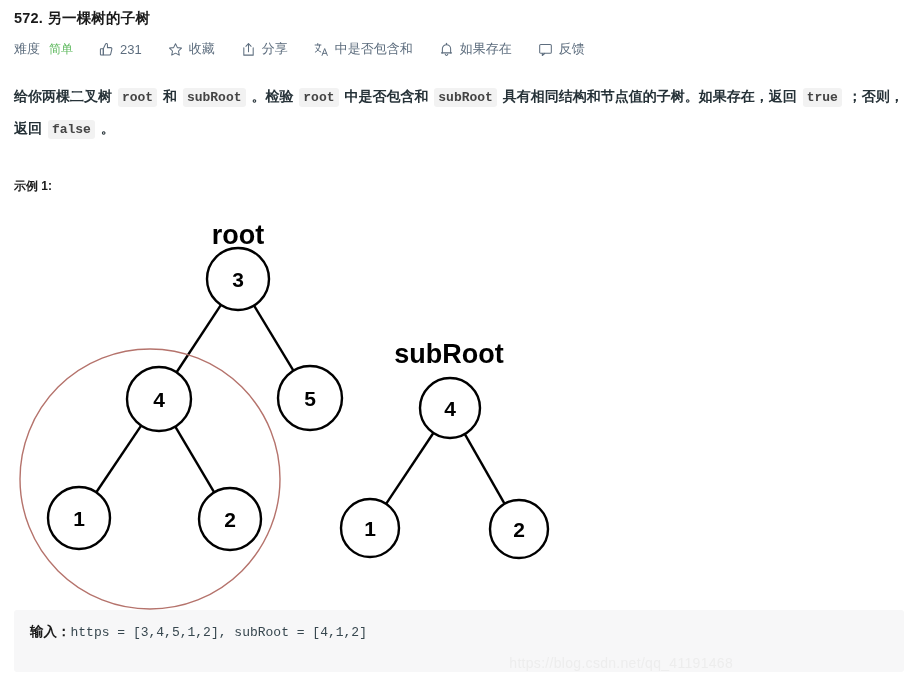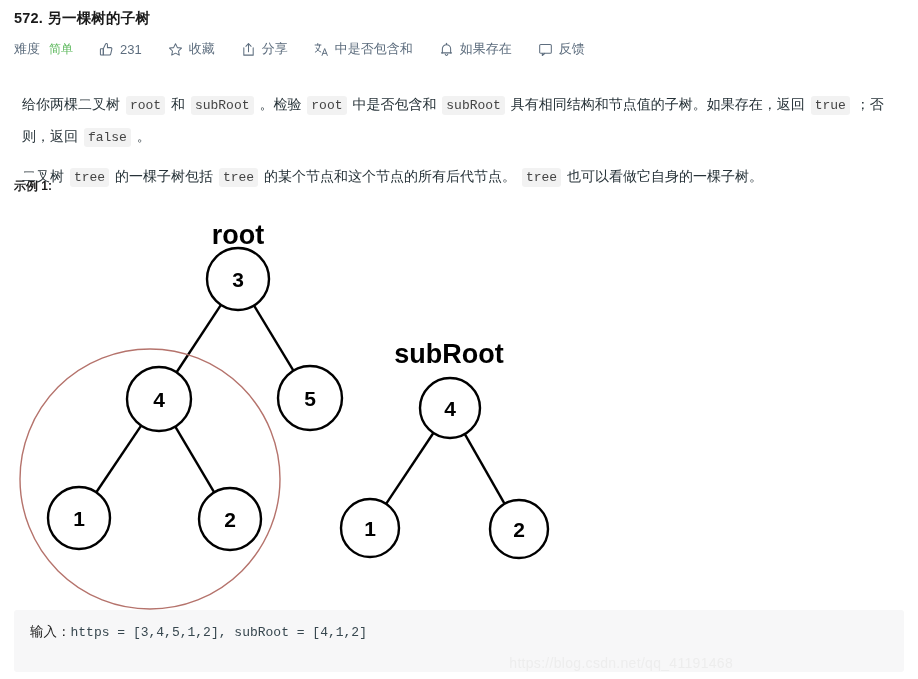--- a/index.html
+++ b/index.html
@@ -73,21 +73,21 @@
   
   .desc {
     position: absolute;
     left: 14px;
     top: 81px;
     width: 890px;
     font-size: 14px;
     line-height: 31px;
     color: #263238;
   }
-  .desc p { margin: 8px; }
+  .desc p { margin: 0; font-weight: bold; }
   code.inline {
     font-family: "Liberation Mono", "DejaVu Sans Mono", monospace;
     font-size: 13px;
     background: #f2f2f2;
     color: #444;
     border-radius: 3px;
     padding: 2px 4px;
     margin: 0 2px;
   }
 
@@ -122,21 +122,21 @@
     box-sizing: border-box;
     padding: 11px 16px;
     font-family: "Liberation Mono", "DejaVu Sans Mono", monospace;
     font-size: 13px;
     line-height: 21px;
     color: #37474f;
   }
   .code-line { white-space: pre; }
   .code-key {
     font-family: "Liberation Sans", "DejaVu Sans", sans-serif;
-    font-weight: 400;
+    font-weight: 700;
     color: #1a1a1a;
     font-size: 13.5px;
   }
 
   .watermark {
     position: absolute;
     right: 12px;
     bottom: 8px;
     font-size: 14px;
     color: #ededed;
@@ -238,21 +238,20 @@
           <path d="M4.6 12.0 L4.6 14.4 L7.4 12.0"></path>
         </svg>
       </span>
       <span>反馈</span>
     </span>
 
   </div>
 
   <div class="desc">
     <p><span>给你两棵二叉树 </span><code class="inline">root</code><span> 和 </span><code class="inline">subRoot</code><span> 。检验 </span><code class="inline">root</code><span> 中是否包含和 </span><code class="inline">subRoot</code><span> 具有相同结构和节点值的子树。如果存在，返回 </span><code class="inline">true</code><span> ；否则，返回 </span><code class="inline">false</code><span> 。</span></p>
-    <p><span>二叉树 </span><code class="inline">tree</code><span> 的一棵子树包括 </span><code class="inline">tree</code><span> 的某个节点和这个节点的所有后代节点。 </span><code class="inline">tree</code><span> 也可以看做它自身的一棵子树。</span></p>
   </div>
 
   <div class="example-title">示例 1:</div>
 
   <div class="diagram">
     <svg id="tree-svg" width="918" height="410" viewBox="0 0 918 410">
       <g id="edges-layer">
           <line x1="220.9539633368283" y1="104.89271391874182" x2="176.5959088135966" y2="172.27203724516974" stroke="#000000" stroke-width="2.4"></line>
           <line x1="254.0475901186818" y1="105.52310033504354" x2="293.43474568394134" y2="170.62131578318088" stroke="#000000" stroke-width="2.4"></line>
           <line x1="141.14672688479715" y1="225.55674375886423" x2="96.29535833035277" y2="292.27315448360025" stroke="#000000" stroke-width="2.4"></line>

